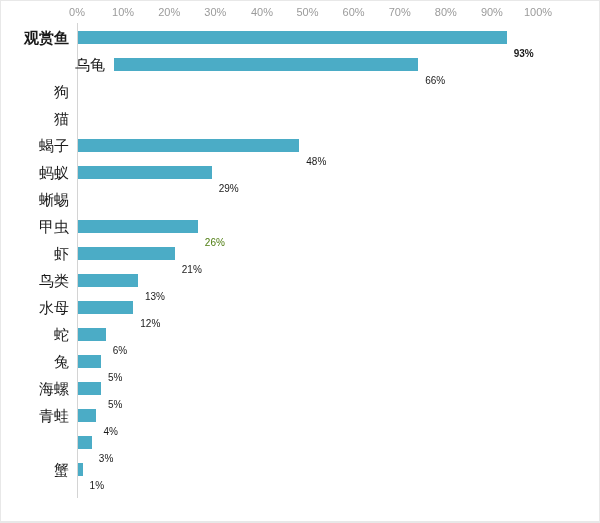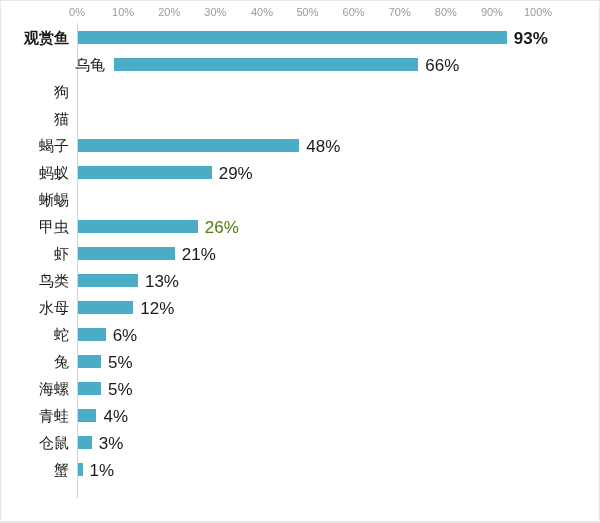--- a/index.html
+++ b/index.html
@@ -83,24 +83,24 @@
   }
   .bar {
     position: absolute;
     left: 0;
     top: 7px;
     height: 13px;
     background: #4bacc6;
   }
   .bar-value {
     position: absolute;
-    top: 1px;
+    top: 16px;
     height: 27px;
     line-height: 27px;
-    font-size: 17px;
+    font-size: 10px;
     color: #1a1a1a;
     white-space: nowrap;
   }
 
   
   #bottom-rule {
     position: absolute;
     left: 0;
     bottom: 0;
     width: 600px;
@@ -217,21 +217,20 @@
           </div>
         </div>
         <div class="row" style="top: 379px;">
           <div class="cat-label">青蛙</div>
           <div class="bar-wrap">
             <div class="bar" style="width: 18.44px; background: rgb(75, 172, 198);"></div>
             <div class="bar-value" style="left: 25.44px; color: rgb(26, 26, 26);">4%</div>
           </div>
         </div>
         <div class="row" style="top: 406px;">
-          <div class="cat-label">仓鼠</div>
           <div class="bar-wrap">
             <div class="bar" style="width: 13.83px; background: rgb(75, 172, 198);"></div>
             <div class="bar-value" style="left: 20.83px; color: rgb(26, 26, 26);">3%</div>
           </div>
         </div>
         <div class="row" style="top: 433px;">
           <div class="cat-label">蟹</div>
           <div class="bar-wrap">
             <div class="bar" style="width: 4.61px; background: rgb(75, 172, 198);"></div>
             <div class="bar-value" style="left: 11.61px; color: rgb(26, 26, 26);">1%</div>

